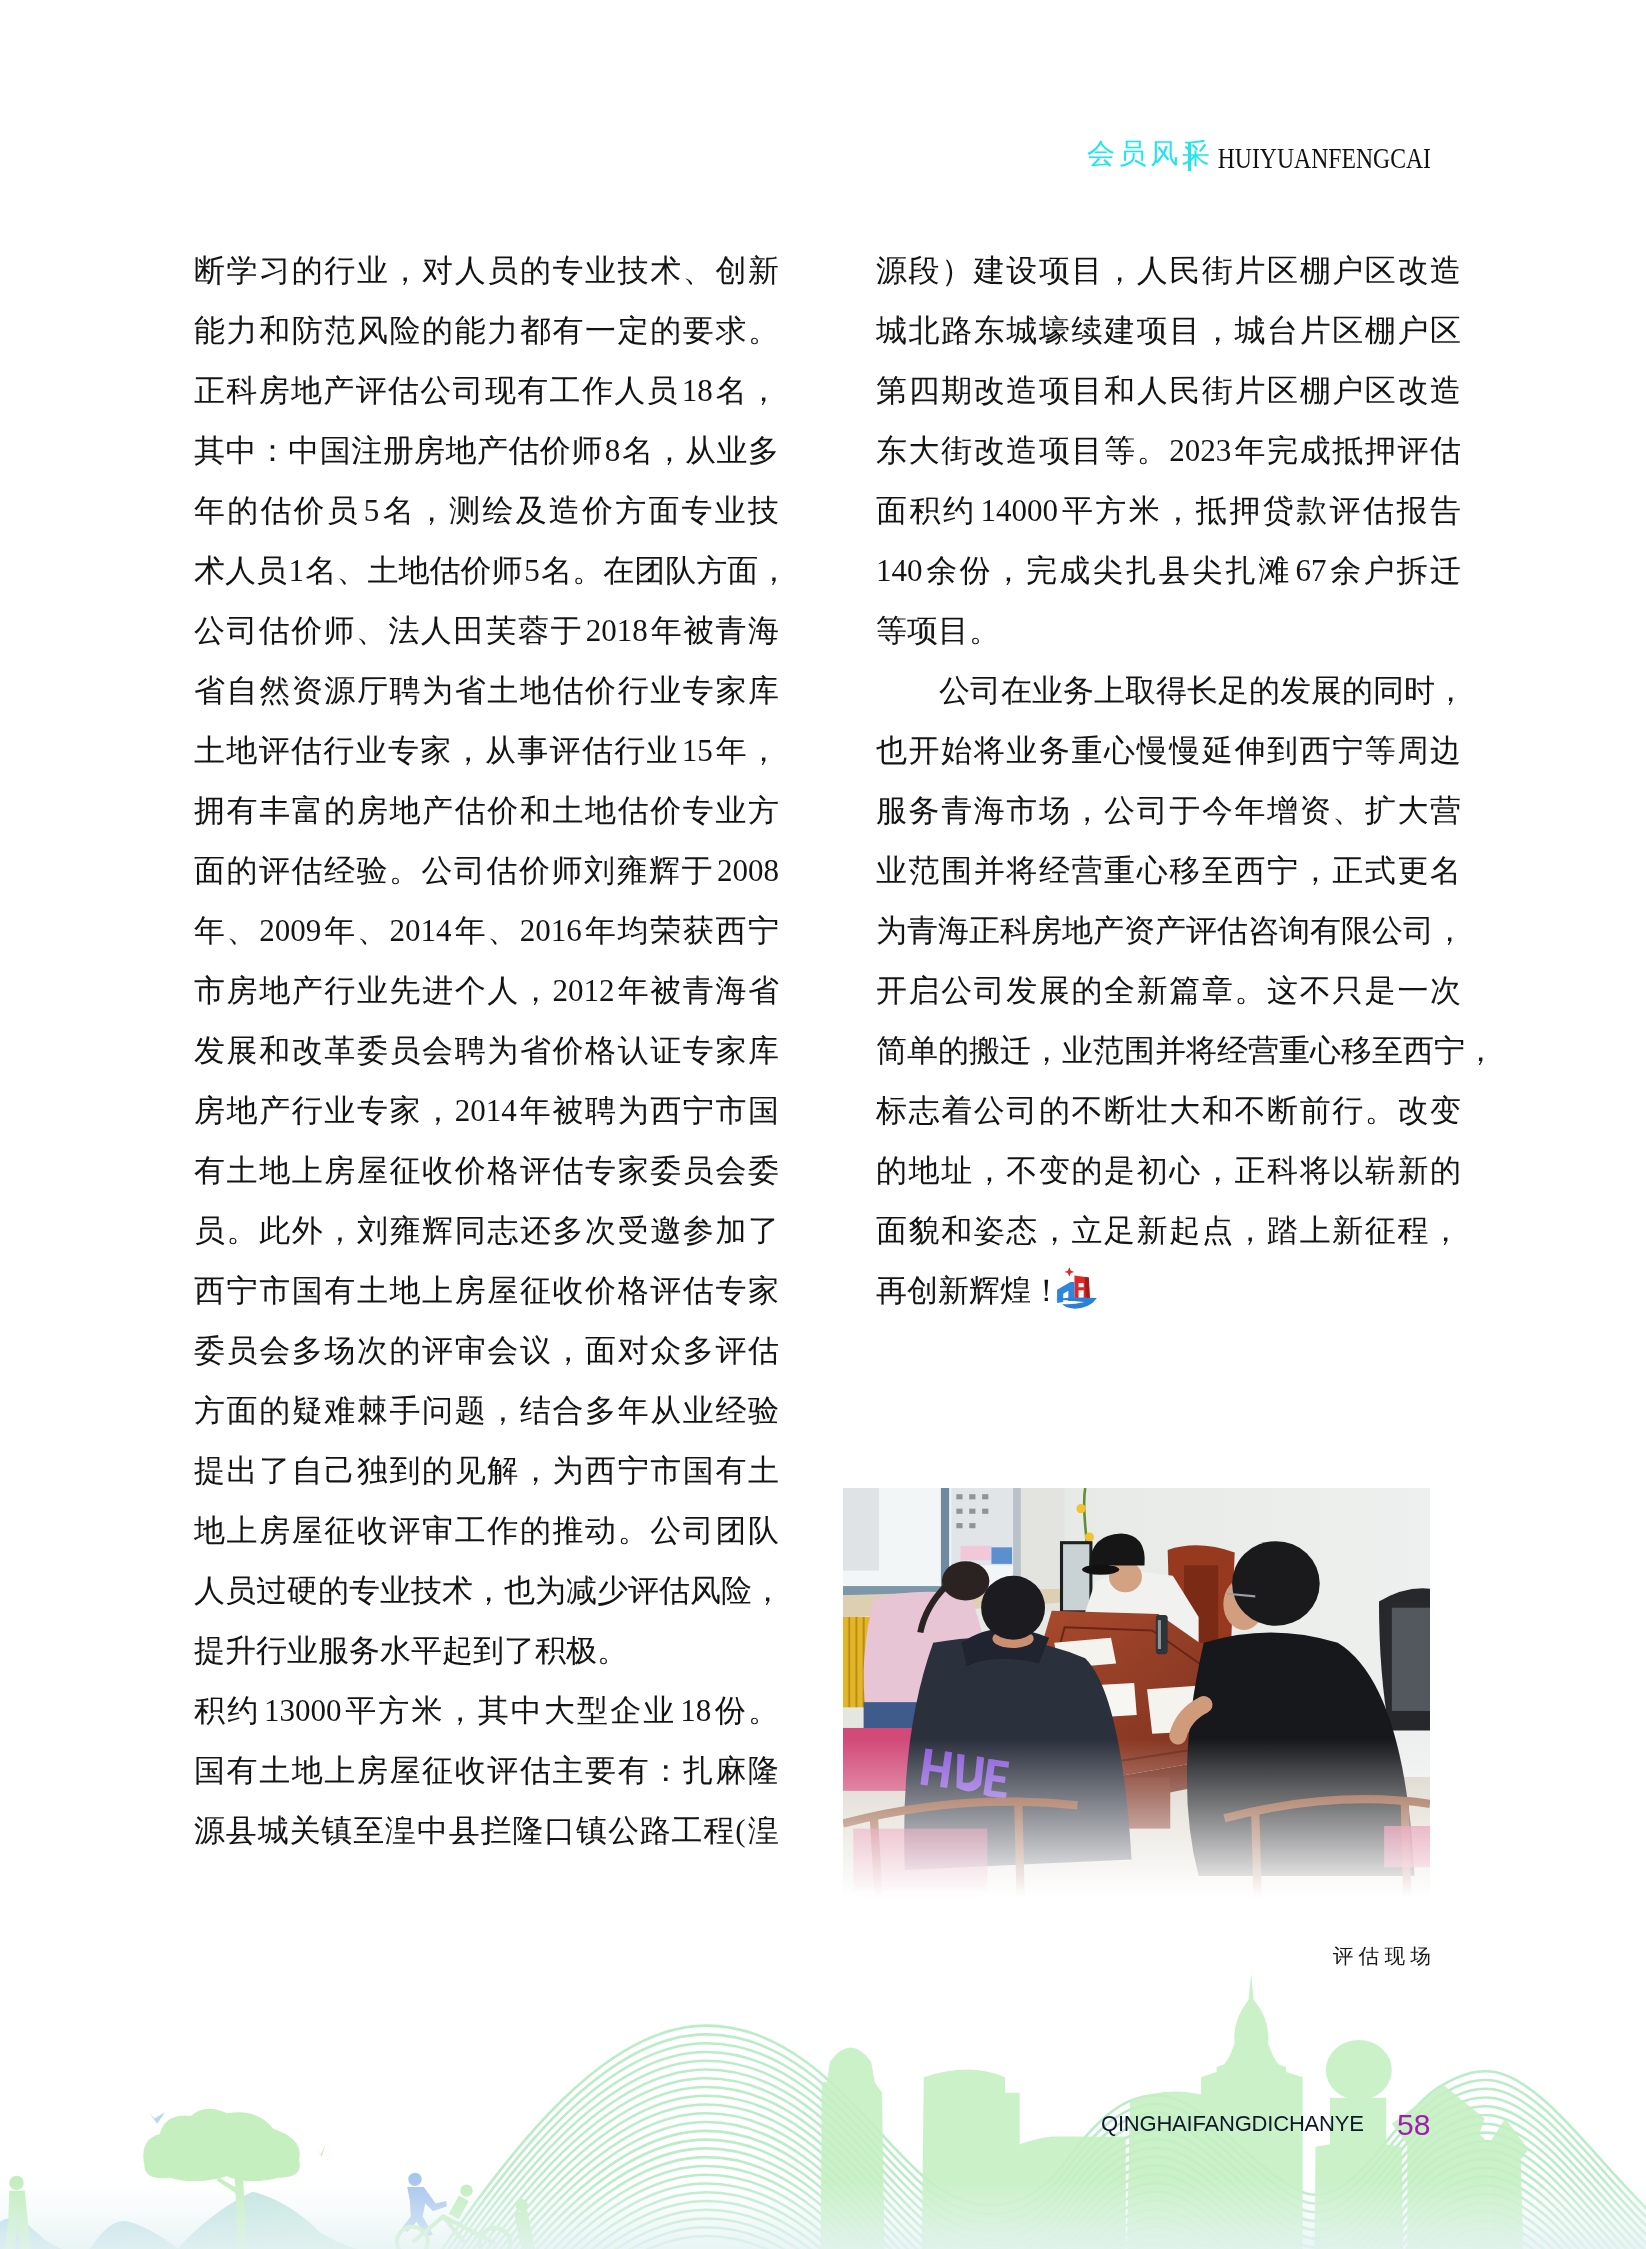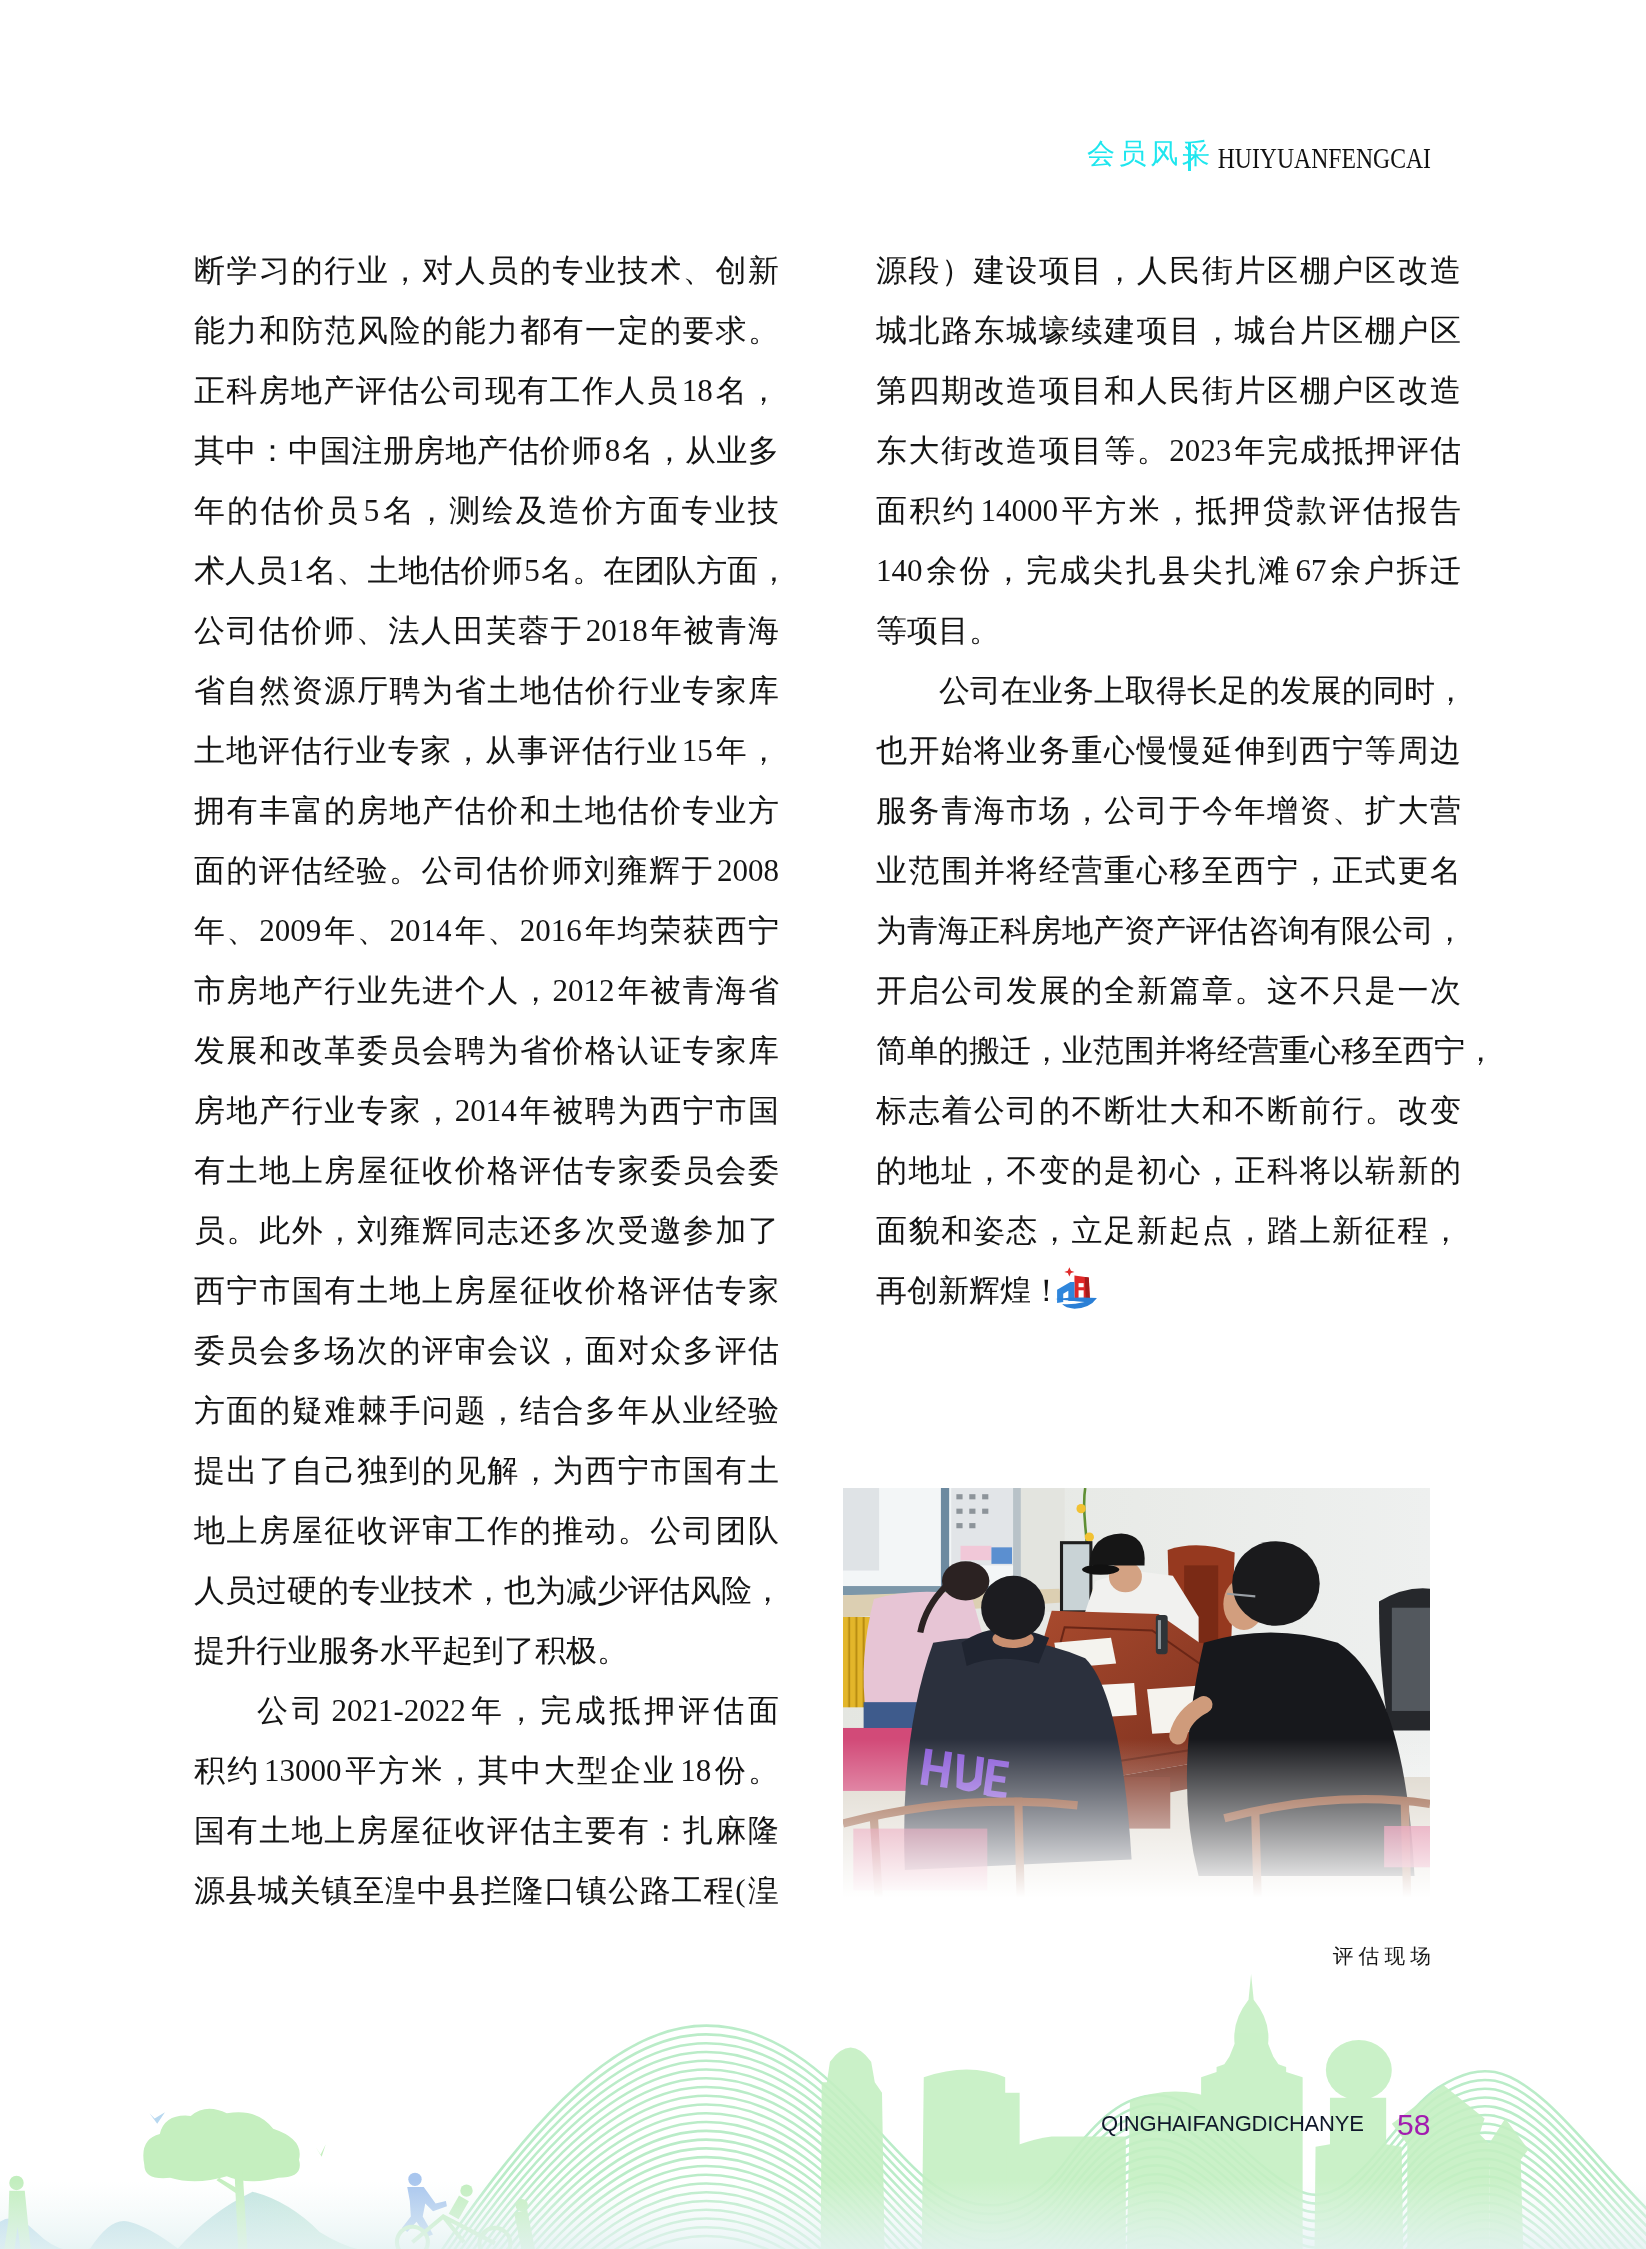--- a/index.html
+++ b/index.html
@@ -166,21 +166,20 @@
     <div class="ln">房地产行业专家，2014 年被聘为西宁市国</div>
     <div class="ln">有土地上房屋征收价格评估专家委员会委</div>
     <div class="ln">员。此外，刘雍辉同志还多次受邀参加了</div>
     <div class="ln">西宁市国有土地上房屋征收价格评估专家</div>
     <div class="ln">委员会多场次的评审会议，面对众多评估</div>
     <div class="ln">方面的疑难棘手问题，结合多年从业经验</div>
     <div class="ln">提出了自己独到的见解，为西宁市国有土</div>
     <div class="ln">地上房屋征收评审工作的推动。公司团队</div>
     <div class="ln">人员过硬的专业技术，也为减少评估风险，</div>
     <div class="ln end">提升行业服务水平起到了积极。</div>
-    <div class="ln ind">公司 2021-2022 年，完成抵押评估面</div>
     <div class="ln">积约 13000 平方米，其中大型企业 18 份。</div>
     <div class="ln">国有土地上房屋征收评估主要有：扎麻隆</div>
     <div class="ln">源县城关镇至湟中县拦隆口镇公路工程( 湟</div>
   </div>
 
   <div class="col right">
     <div class="ln">源段）建设项目，人民街片区棚户区改造</div>
     <div class="ln">城北路东城壕续建项目，城台片区棚户区</div>
     <div class="ln">第四期改造项目和人民街片区棚户区改造</div>
     <div class="ln">东大街改造项目等。2023 年完成抵押评估</div>

